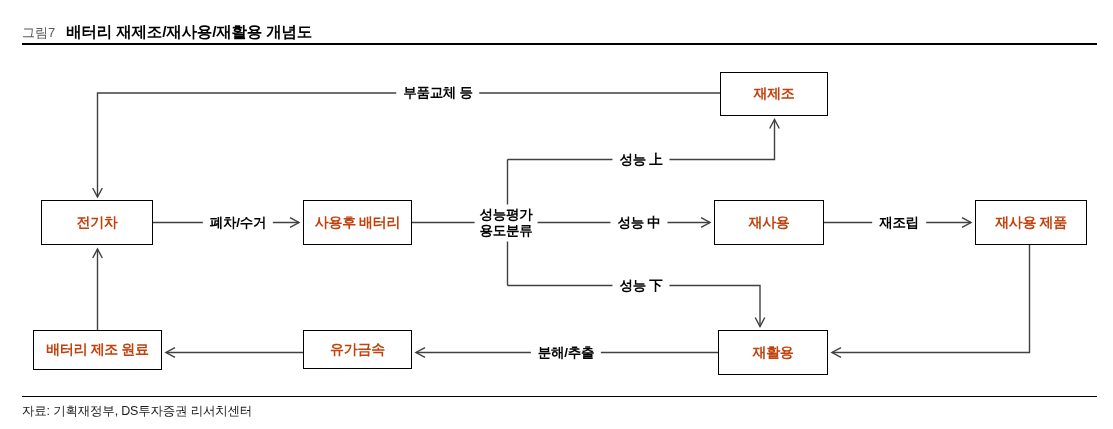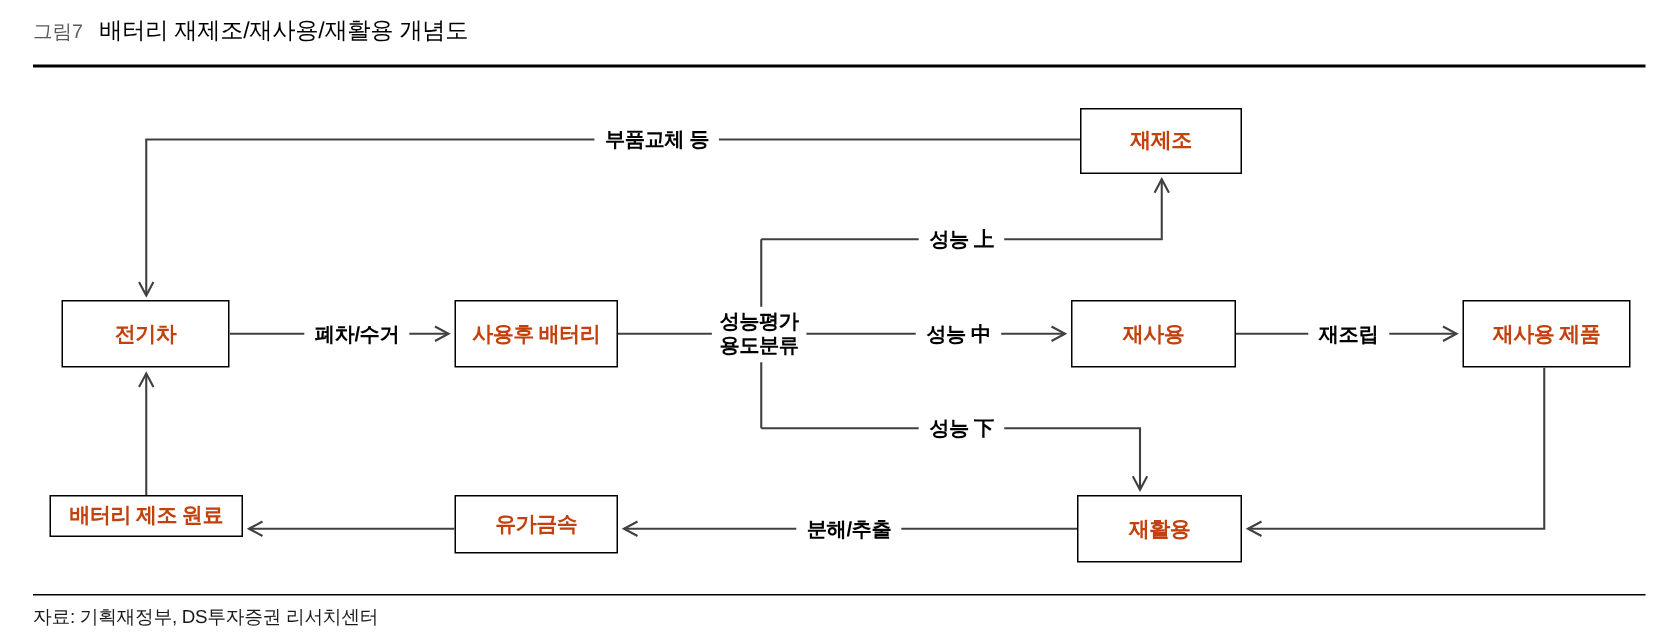--- a/index.html
+++ b/index.html
@@ -20,22 +20,23 @@
     white-space: nowrap;
   }
   .figure-label {
     font-size: 13px;
     color: #5a5a5a;
     font-weight: 400;
   }
   .figure-title {
     font-size: 15.5px;
     color: #000000;
-    font-weight: 400;
+    font-weight: 700;
     letter-spacing: -0.2px;
+    margin-top: 12px;
   }
   .rule-top {
     position: absolute;
     left: 22px; top: 43px;
     width: 1075px; height: 0;
     border-top: 2px solid #000000;
   }
   .rule-bottom {
     position: absolute;
     left: 22px; top: 396px;
@@ -141,21 +142,21 @@
     </g>
   </svg>
 
   <div class="node-box" style="left:41px;  top:200px; width:112px; height:45px;">전기차</div>
   <div class="node-box" style="left:303px; top:200px; width:109px; height:45px;">사용후 배터리</div>
   <div class="node-box" style="left:720px; top:72px;  width:108px; height:44px;">재제조</div>
   <div class="node-box" style="left:714px; top:200px; width:110px; height:45px;">재사용</div>
   <div class="node-box" style="left:975px; top:200px; width:112px; height:45px;">재사용 제품</div>
   <div class="node-box" style="left:718px; top:330px; width:110px; height:45px;">재활용</div>
   <div class="node-box" style="left:303px; top:330px; width:109px; height:39px;">유가금속</div>
-  <div class="node-box" style="left:33px;  top:330px; width:129px; height:28px;">배터리 제조 원료</div>
+  <div class="node-box" style="left:33px;  top:330px; width:129px; height:40px;">배터리 제조 원료</div>
 
   <div class="node-text" style="left:506px; top:222.5px;">
     <div>성능평가</div>
     <div>용도분류</div>
   </div>
 
   <div class="edge-label" style="left:238px; top:222.5px;">폐차/수거</div>
   <div class="edge-label" style="left:438px; top:93px;">부품교체 등</div>
   <div class="edge-label" style="left:641px; top:159.5px;">성능 上</div>
   <div class="edge-label" style="left:639px; top:222.5px;">성능 中</div>

